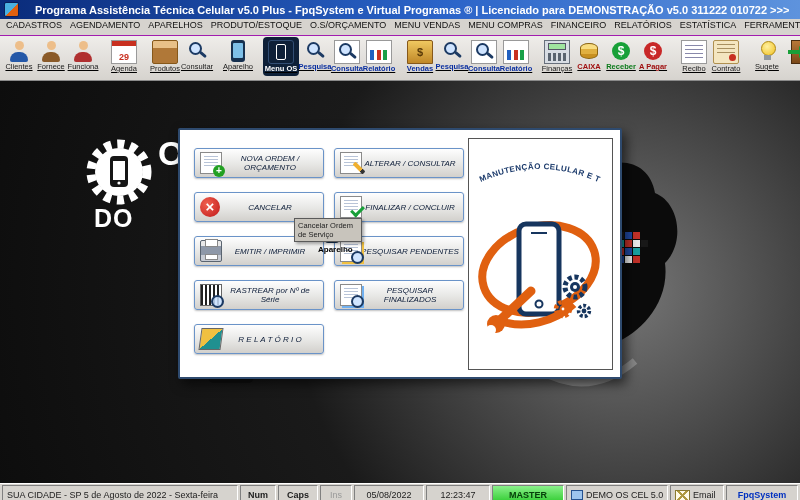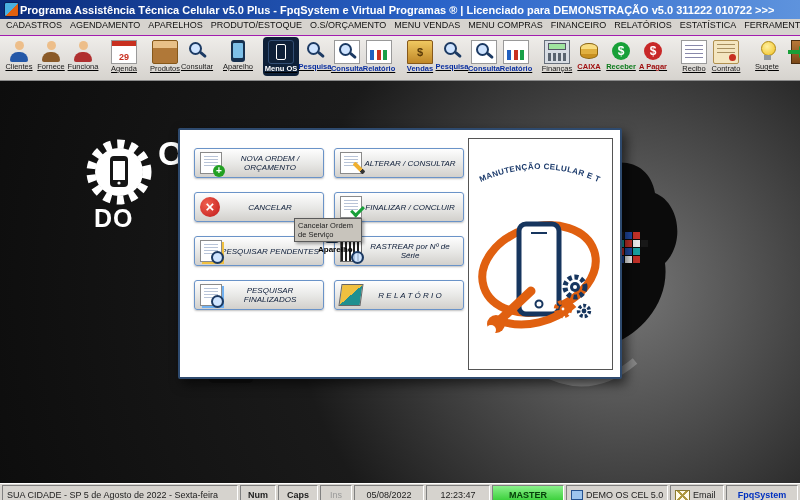--- a/index.html
+++ b/index.html
@@ -1,20 +1,20 @@
 <!DOCTYPE html>
 <html><head>
 <meta charset="utf-8">
 <style>
   html,body{margin:0;padding:0;width:800px;height:500px;overflow:hidden;
     font-family:"Liberation Sans",sans-serif;-webkit-font-smoothing:antialiased;}
   .screen{position:relative;width:800px;height:500px;background:#d6d3ce;}
 
   
-  .titlebar{height:19px;display:flex;align-items:center;padding:0 4px;gap:1px;
+  .titlebar{height:19px;display:flex;align-items:center;padding:0 4px;gap:16px;
     background:linear-gradient(90deg,#0a2b7a,#2a63c8 55%,#5e93dd);}
   .app-icon{width:13px;height:13px;border-radius:2px;flex:none;
     background:linear-gradient(135deg,#4ab0e0 0 50%,#e06010 50%);border:1px solid #08205a;}
   .title-text{color:#fff;font-size:11px;font-weight:bold;white-space:nowrap;overflow:hidden;}
 
   
   .menubar{height:16px;display:flex;background:#d6d3ce;
     border-bottom:1px solid #a21caf;padding:0 2px;}
   .menu-item{font-size:9px;color:#111;padding:1px 4px;white-space:nowrap;cursor:default;}
 
@@ -417,20 +417,24 @@
           <div class="dlg-btn">
             <span class="dlg-icon cancel-icon"></span>
             <span class="cap">CANCELAR</span>
           </div>
 
           <div class="dlg-btn">
             <span class="dlg-icon finalize-icon"></span>
             <span class="cap">FINALIZAR / CONCLUIR</span>
           </div>
 
+          <div class="dlg-btn">
+            <span class="dlg-icon print-icon"></span>
+            <span class="cap">EMITIR / IMPRIMIR</span>
+          </div>
 
           <div class="dlg-btn">
             <span class="dlg-icon search-pending-icon"></span>
             <span class="cap">PESQUISAR PENDENTES</span>
           </div>
 
           <div class="dlg-btn">
             <span class="dlg-icon track-icon"></span>
             <span class="cap">RASTREAR por Nº de Série</span>
           </div>

